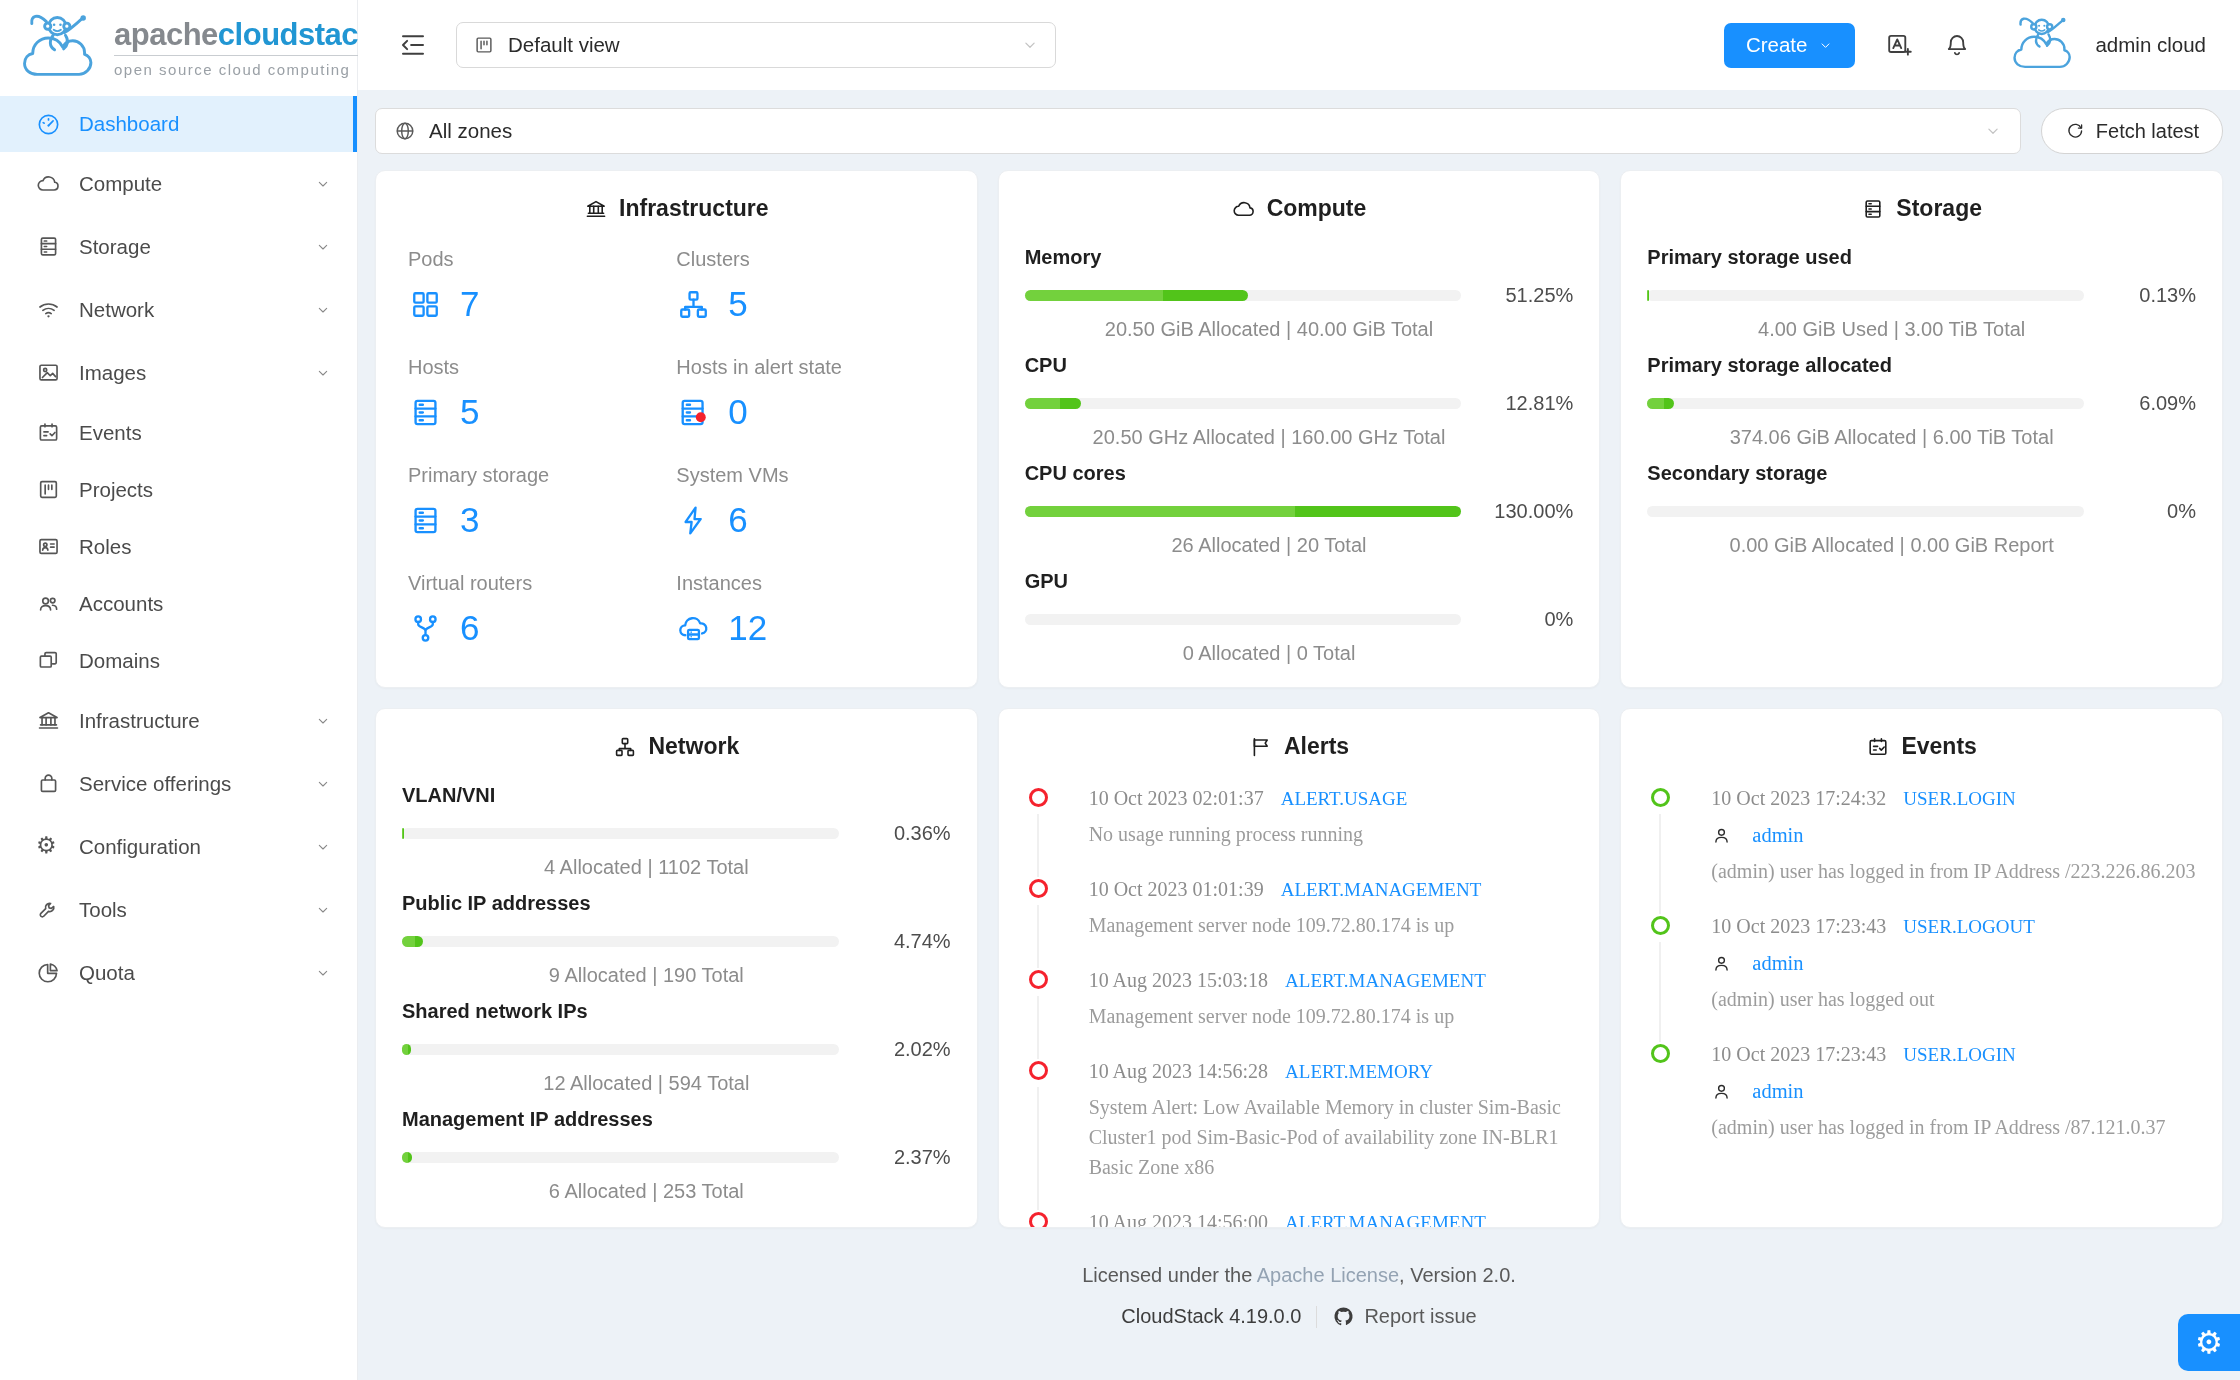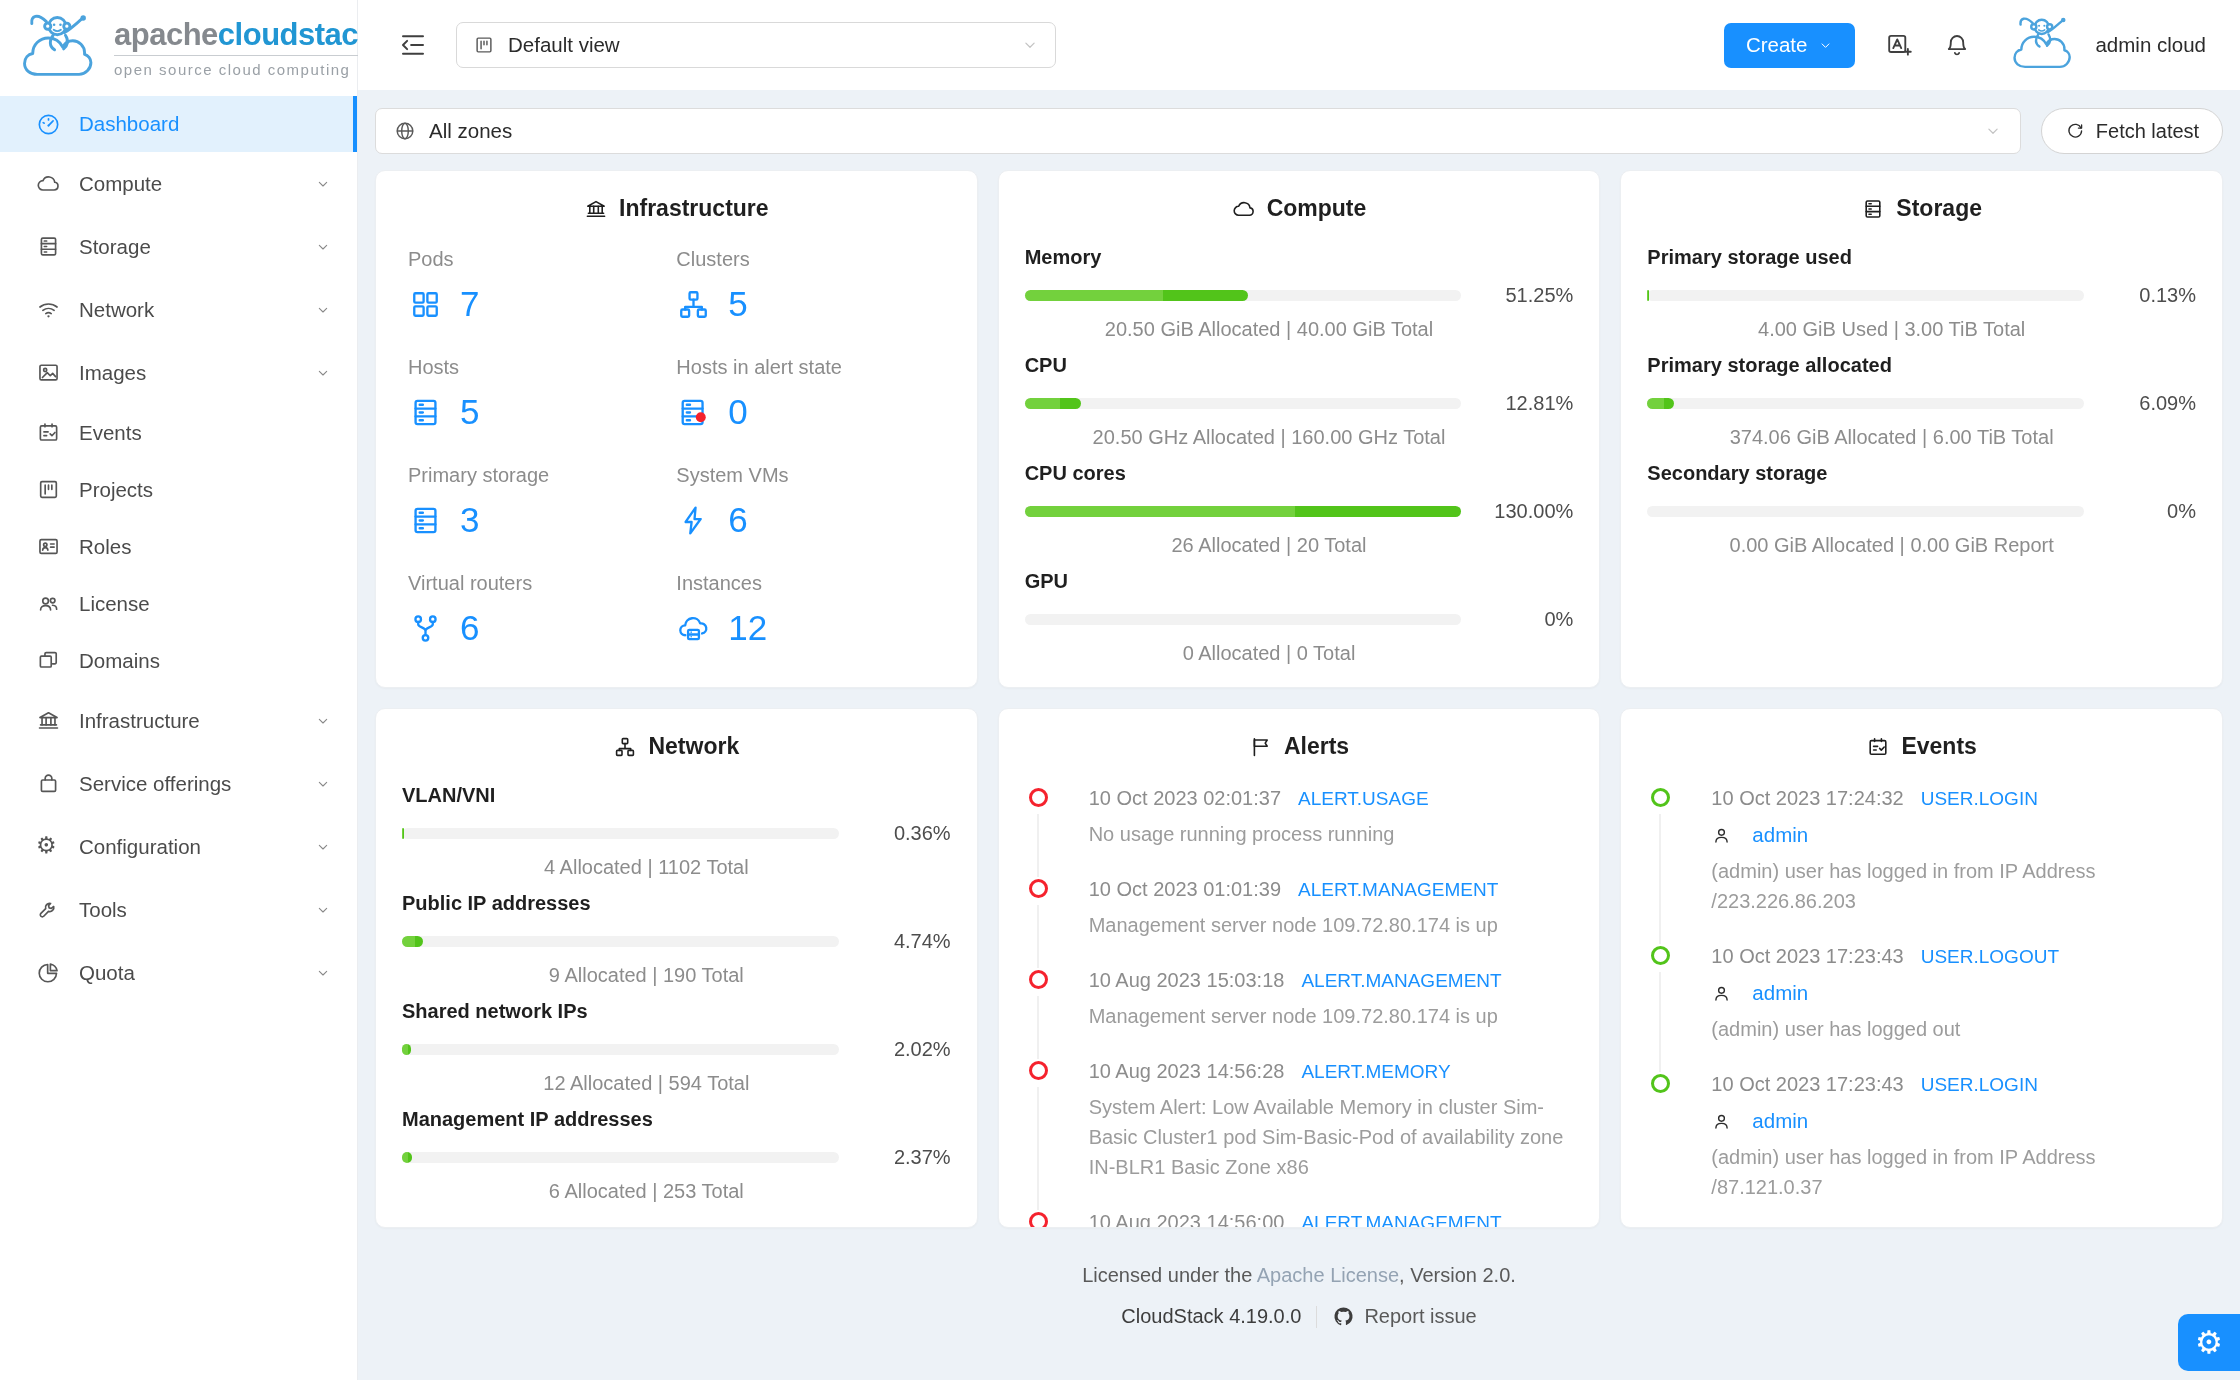--- a/index.html
+++ b/index.html
@@ -66,21 +66,21 @@
   
   .metric { margin-bottom:13px; }
   .m-label { font-size:20px; font-weight:700; color:#1f1f1f; }
   .m-bar-row { display:flex; align-items:center; margin-top:15px; }
   .track { flex:1; height:11px; background:#f2f2f2; border-radius:6px; }
   .fill { height:100%; border-radius:6px; background:linear-gradient(90deg,#73d13d 0%,#73d13d 62%,#52c41a 62%,#52c41a 100%); }
   .m-pct { width:112px; text-align:right; font-size:20px; color:#4d4d4d; flex:none; }
   .m-sub { text-align:center; font-size:20px; color:#8c8c8c; margin-top:11px; padding-right:60px; }
 
   
-  .tl { padding:0 0 0 4px; }
+  .tl { padding:0 0 0 4px;font-family:Liberation Serif, serif; }
   .tl-item { position:relative; padding-left:60px; margin-bottom:26px; }
   .tl-item::before { content:""; position:absolute; left:8px; top:30px; bottom:-28px; width:2px; background:#f0f0f0; }
   .tl-item:last-child::before { display:none; }
   .tl-dot { position:absolute; left:0; top:4px; width:19px; height:19px; border-radius:50%; background:#fff; border:3.5px solid #f5222d; }
   .ev .tl-dot { border-color:#52c41a; }
   .tl-head { display:flex; align-items:baseline; gap:17px; font-size:20px; line-height:28px; white-space:nowrap; }
   .tl-time { color:#8c8c8c; }
   .tl-type { color:#1890ff; font-size:19px; cursor:pointer; }
   .tl-user { display:flex; align-items:center; gap:20px; margin-top:7px; height:30px; }
   .tl-user svg { width:21px; height:21px; color:#2b2b2b; }
@@ -381,21 +381,21 @@
       <div class="m-item plain">
           <svg class="mi">
             <use href="#i-idcard"></use>
           </svg>
           <span class="ml">Roles</span>
         </div>
       <div class="m-item plain">
           <svg class="mi">
             <use href="#i-team"></use>
           </svg>
-          <span class="ml">License</span>
+          <span class="ml">Accounts</span>
         </div>
       <div class="m-item plain">
           <svg class="mi">
             <use href="#i-block"></use>
           </svg>
           <span class="ml">Domains</span>
         </div>
       <div class="m-item">
           <svg class="mi">
             <use href="#i-bank"></use>

